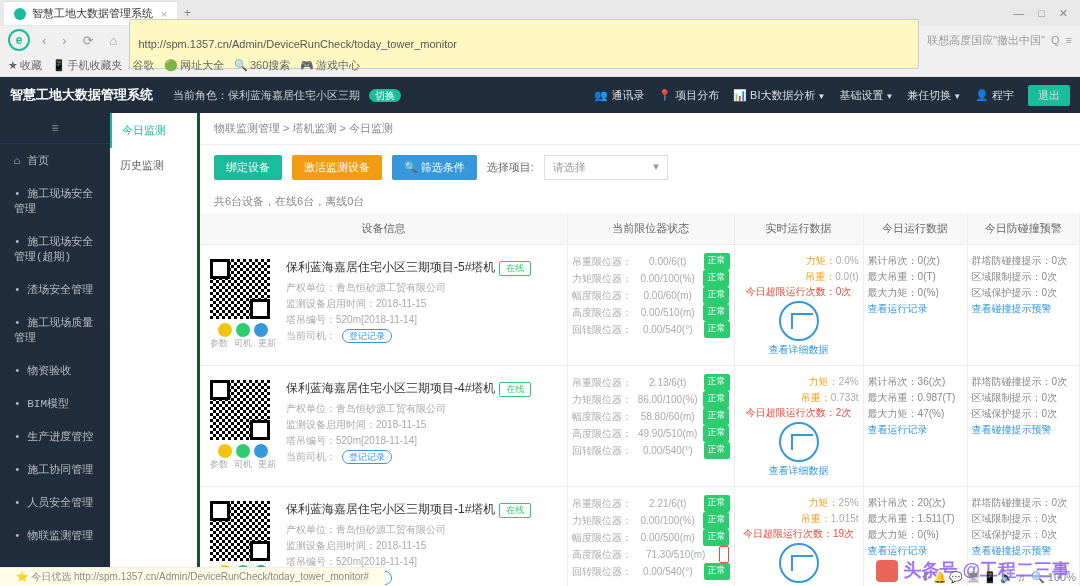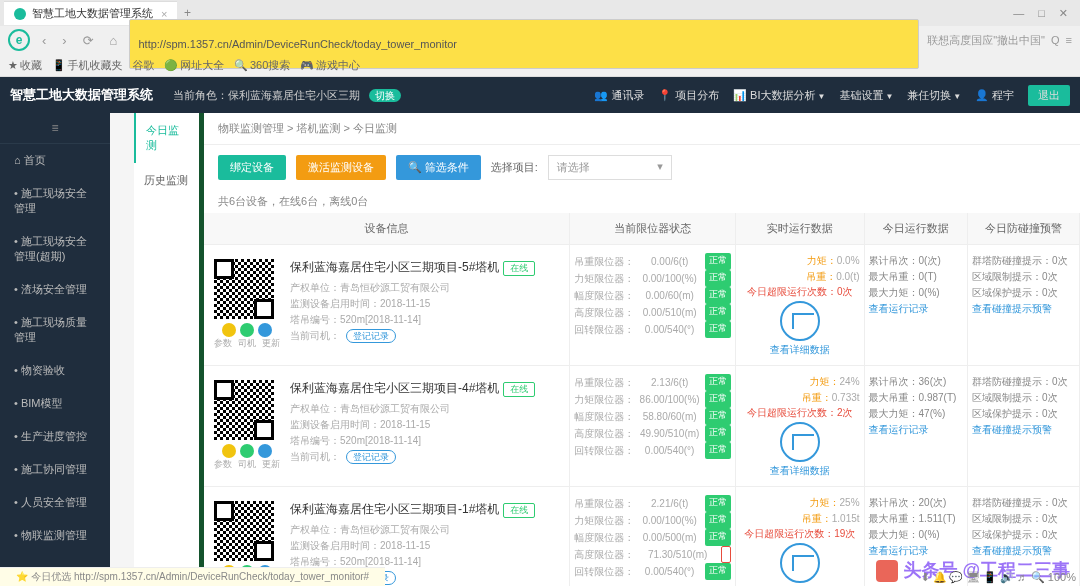--- a/index.html
+++ b/index.html
@@ -9,41 +9,41 @@
 .browser-chrome { background: #f0f0f0; border-bottom: 1px solid #ddd; }
 .tab-bar { height: 26px; display: flex; align-items: center; padding: 0 4px; background: #e8e8e8; }
 .tab-bar .tab { background: #fff; padding: 4px 10px; font-size: 11px; display: flex; align-items: center; border-top: 1px solid #ddd; }
 .tab-bar .plus { width: 20px; text-align: center; color: #888; cursor: pointer; }
 .tab-bar .win-controls { margin-left: auto; display: flex; gap: 14px; color: #888; font-size: 11px; padding-right: 8px; }
 .tab .favicon { width: 12px; height: 12px; background: #1abc9c; border-radius: 50%; margin-right: 6px; }
 .close-x { margin-left: 8px; color: #aaa; }
 .addr-bar { height: 28px; display: flex; align-items: center; padding: 0 8px; gap: 8px; }
 .e-icon { width: 22px; height: 22px; border: 2px solid #1abc9c; border-radius: 50%; display: flex; align-items: center; justify-content: center; color: #1abc9c; font-weight: bold; font-size: 12px; }
 .nav-btn { color: #999; font-size: 13px; padding: 0 4px; }
-.addr-input { flex: 1; background: #fde047; border: 1px solid #ccc; border-radius: 2px; padding: 18px 8px; font-size: 11px; color: #555; margin-top: 8px; }
+.addr-input { flex: 1; background: #fef9c3; border: 1px solid #ccc; border-radius: 2px; padding: 18px 8px; font-size: 11px; color: #555; margin-top: 8px; }
 .addr-right { display: flex; gap: 6px; color: #999; font-size: 11px; align-items: center; }
 .bookmark-bar { height: 22px; display: flex; align-items: center; padding: 0 8px; gap: 10px; font-size: 11px; color: #666; }
 .bookmark-bar span { display: flex; align-items: center; gap: 2px; }
 
 
 .app-bar { height: 36px; background: #1f2d3d; color: #fff; display: flex; align-items: center; padding: 0 10px; font-size: 12px; }
 .app-title { font-size: 13px; font-weight: bold; margin-right: 20px; }
 .app-role { color: #ccc; font-size: 11px; }
 .switch-btn { background: #1abc9c; color: #fff; padding: 1px 6px; border-radius: 8px; font-size: 10px; margin-left: 6px; }
 .app-nav { margin-left: auto; display: flex; gap: 14px; font-size: 11px; color: #ddd; align-items: center; }
 .app-nav .logout { background: #1abc9c; padding: 3px 10px; border-radius: 2px; }
 .caret { font-size: 8px; margin-left: 2px; }
 
 
 .main { display: flex; height: 474px; }
 .sidebar { width: 110px; background: #1f2d3d; color: #bbb; overflow-y: auto; }
-.sidebar-item { padding: 9px 14px; font-size: 11px; cursor: pointer; display: flex; align-items: center; gap: 6px; }
+.sidebar-item { padding: 9px 14px; font-size: 11px; cursor: pointer; display: flex; align-items: center; gap: 6px; font-family: Liberation Mono, monospace; }
 .sidebar-collapse { text-align: center; padding: 8px; color: #888; border-bottom: 1px solid #2a3a4a; }
 
-.sub-sidebar { width: 70px; background: #fff; border-right: 5px solid #14532d; margin-left: 24px; }
+.sub-sidebar { width: 90px; background: #fff; border-right: 3px solid #14532d; }
 .sub-item { padding: 10px; font-size: 11px; color: #666; cursor: pointer; }
 .sub-item.active { color: #1abc9c; border-left: 2px solid #1abc9c; }
 
 .content { flex: 1; background: #fff; overflow-y: auto; }
 .breadcrumb { padding: 8px 14px; font-size: 11px; color: #888; border-bottom: 1px solid #eee; }
 .toolbar { padding: 10px 14px; display: flex; align-items: center; gap: 10px; }
 .btn { padding: 5px 12px; font-size: 11px; border: none; border-radius: 2px; color: #fff; cursor: pointer; }
 .btn-green { background: #1abc9c; }
 .btn-orange { background: #f39c12; }
 .btn-blue { background: #3498db; }

